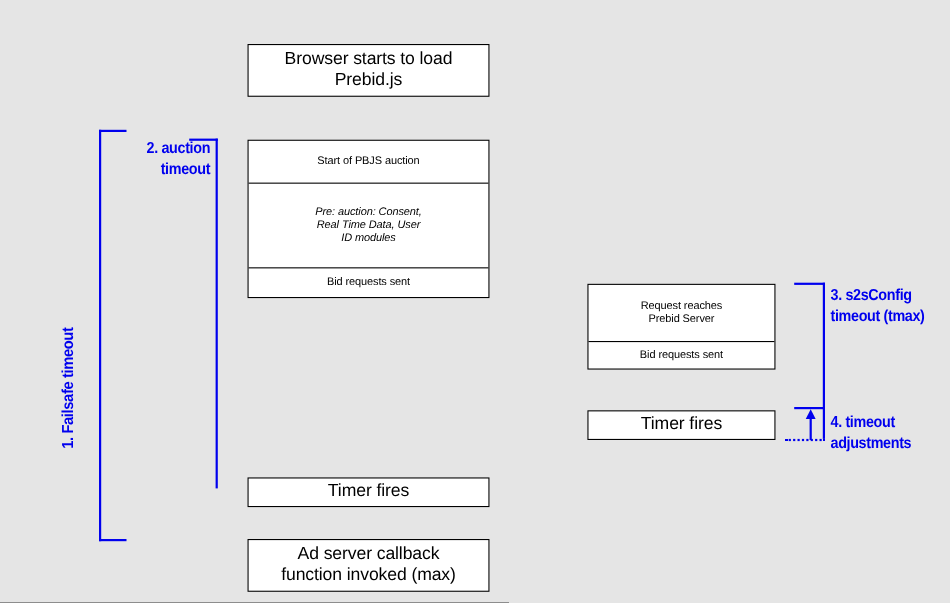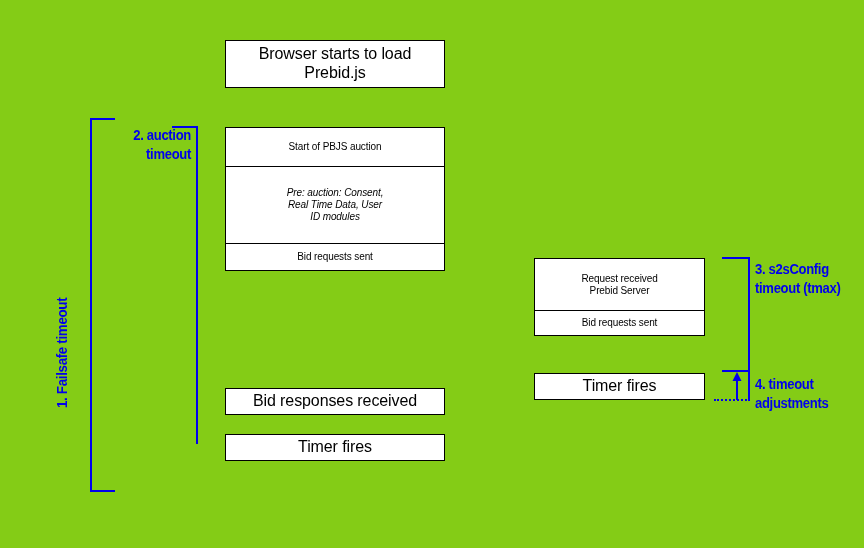--- a/index.html
+++ b/index.html
@@ -12,21 +12,21 @@
     height: 548px;
     position: relative;
     overflow: hidden;
     font-family: "Liberation Sans", sans-serif;
   }
   #stage {
     position: absolute;
     left: 0; top: 0;
     width: 864px;
     height: 548px;
-    background: #84cc16;
+    background: #e5e5e5;
   }
   
   .box {
     position: absolute;
     background: #ffffff;
     color: #000000;
     border: 1px solid #000000;
     box-sizing: border-box;
     display: flex;
     align-items: center;
@@ -125,32 +125,33 @@
     <div class="cell" style="height:77px;font-style:italic;">
       <span style="white-space: pre-line;">Pre: auction: Consent,
 Real Time Data, User
 ID modules</span>
     </div>
     <div class="cell" style="height:27px;">
       <span>Bid requests sent</span>
     </div>
   </div>
 
-  <div class="box" style="left:225px; top:388px; width:220px; height:27px;">
-    <span>Bid responses received</span>
-  </div>
 
   <div class="box" style="left:225px; top:434px; width:220px; height:27px;">
     <span>Timer fires</span>
   </div>
 
+  <div class="box" style="left:225px; top:490px; width:220px; height:48px;">
+    <span style="white-space: pre-line;">Ad server callback
+function invoked (max)</span>
+  </div>
 
   <div class="group" style="left:534px; top:258px; width:171px; height:78px;">
     <div class="cell" style="height:51px;">
-      <span style="white-space: pre-line;">Request received
+      <span style="white-space: pre-line;">Request reaches
 Prebid Server</span>
     </div>
     <div class="cell" style="height:25px;">
       <span>Bid requests sent</span>
     </div>
   </div>
 
   <div class="box" style="left:534px; top:373px; width:171px; height:27px;">
     <span>Timer fires</span>
   </div>

